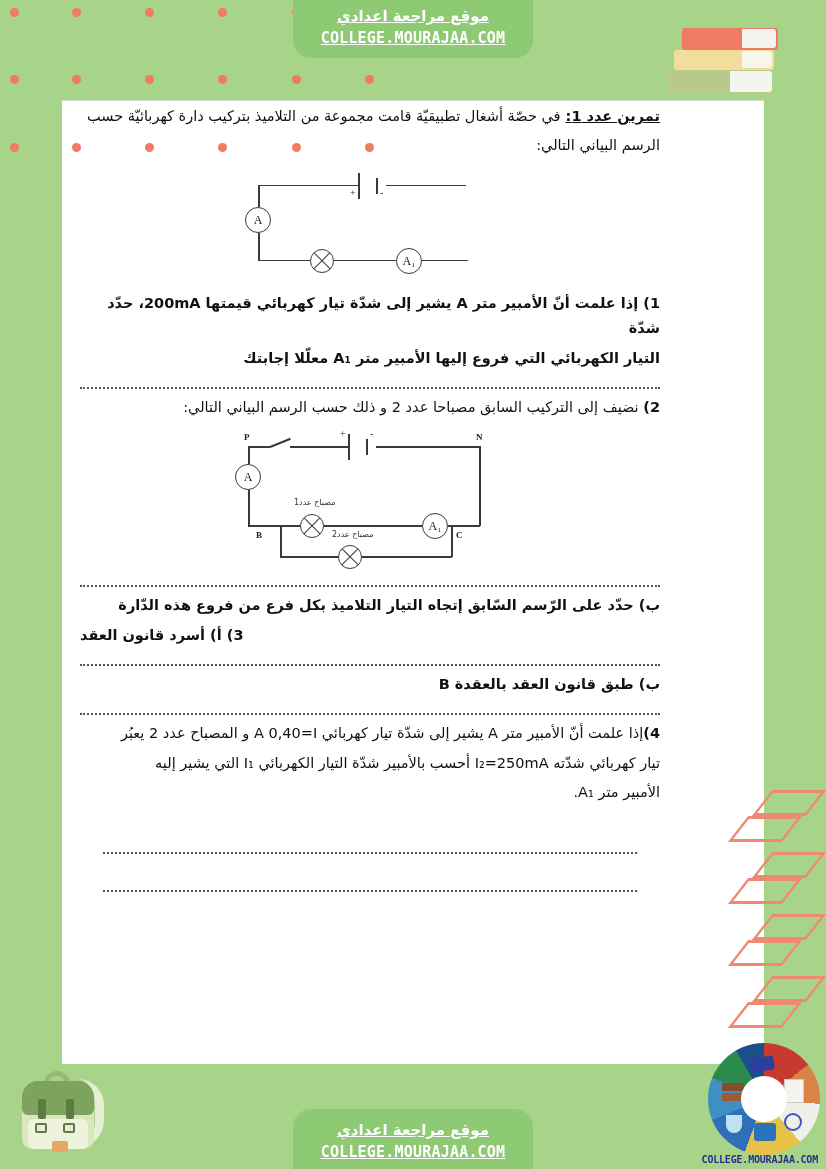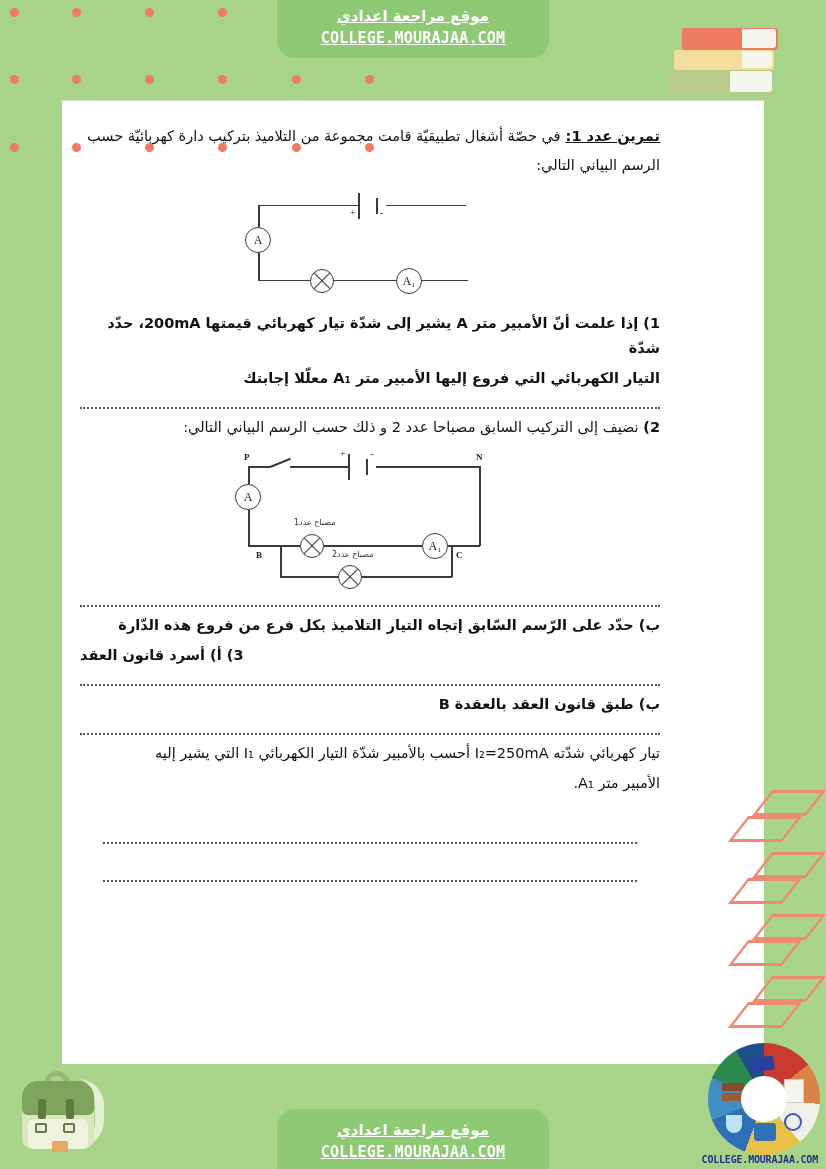--- a/index.html
+++ b/index.html
@@ -66,21 +66,21 @@
     top: 0; left: 0;
     width: 702px; height: 1px;
     background: #d8d8d8;
   }
 
   
   .banner {
     position: absolute;
     left: 50%;
     transform: translateX(-50%);
-    width: 272px;
+    width: 240px;
     background: #8ec973;
     z-index: 6;
     text-align: center;
     color: #ffffff;
   }
   .banner-top {
     top: 0;
     height: 58px;
     border-bottom-left-radius: 18px;
     border-bottom-right-radius: 18px;
@@ -159,21 +159,21 @@
     position: absolute; right: 8px; bottom: 4px;
     z-index: 9;
     font-family: "DejaVu Sans Mono", monospace;
     font-size: 10px; font-weight: bold;
     color: #2b2f8a; letter-spacing: -.2px;
   }
 
   
   .content {
     position: absolute;
-    top: 124px; left: 80px;
+    top: 104px; left: 80px;
     width: 580px;
     z-index: 5;
     direction: rtl;
     text-align: right;
     color: #111;
   }
   .ar {
     font-size: 14.5px;
     line-height: 1.75;
     font-weight: bold;
@@ -369,20 +369,23 @@
   <div class="dotline"></div>
 
   <div class="ar q-block">ب) حدّد على الرّسم السّابق إتجاه التيار التلاميذ بكل فرع من فروع هذه الدّارة</div>
 
   <div class="ar q-block" style="text-align:left;">3) أ) أسرد قانون العقد</div>
   <div class="dotline"></div>
 
   <div class="ar q-block">ب) طبق قانون العقد بالعقدة B</div>
   <div class="dotline"></div>
 
+  <div class="ar ar-reg q-block">
+    <b class="ltr">4</b><b>)</b><span>إذا علمت أنّ الأمبير متر A يشير إلى شدّة تيار كهربائي A 0,40=I و المصباح عدد 2 يعبُر</span>
+  </div>
   <div class="ar ar-reg q-block">تيار كهربائي شدّته I₂=250mA أحسب بالأمبير شدّة التيار الكهربائي I₁ التي يشير إليه</div>
   <div class="ar ar-reg q-block">الأمبير متر A₁.</div>
 
   <div style="height:26px;"></div>
   <div class="dotline" style="width:92%; margin-right:4%;"></div>
   <div style="height:14px;"></div>
   <div class="dotline" style="width:92%; margin-right:4%;"></div>
 </div>
 
 <div class="chevrons" id="chevs">

